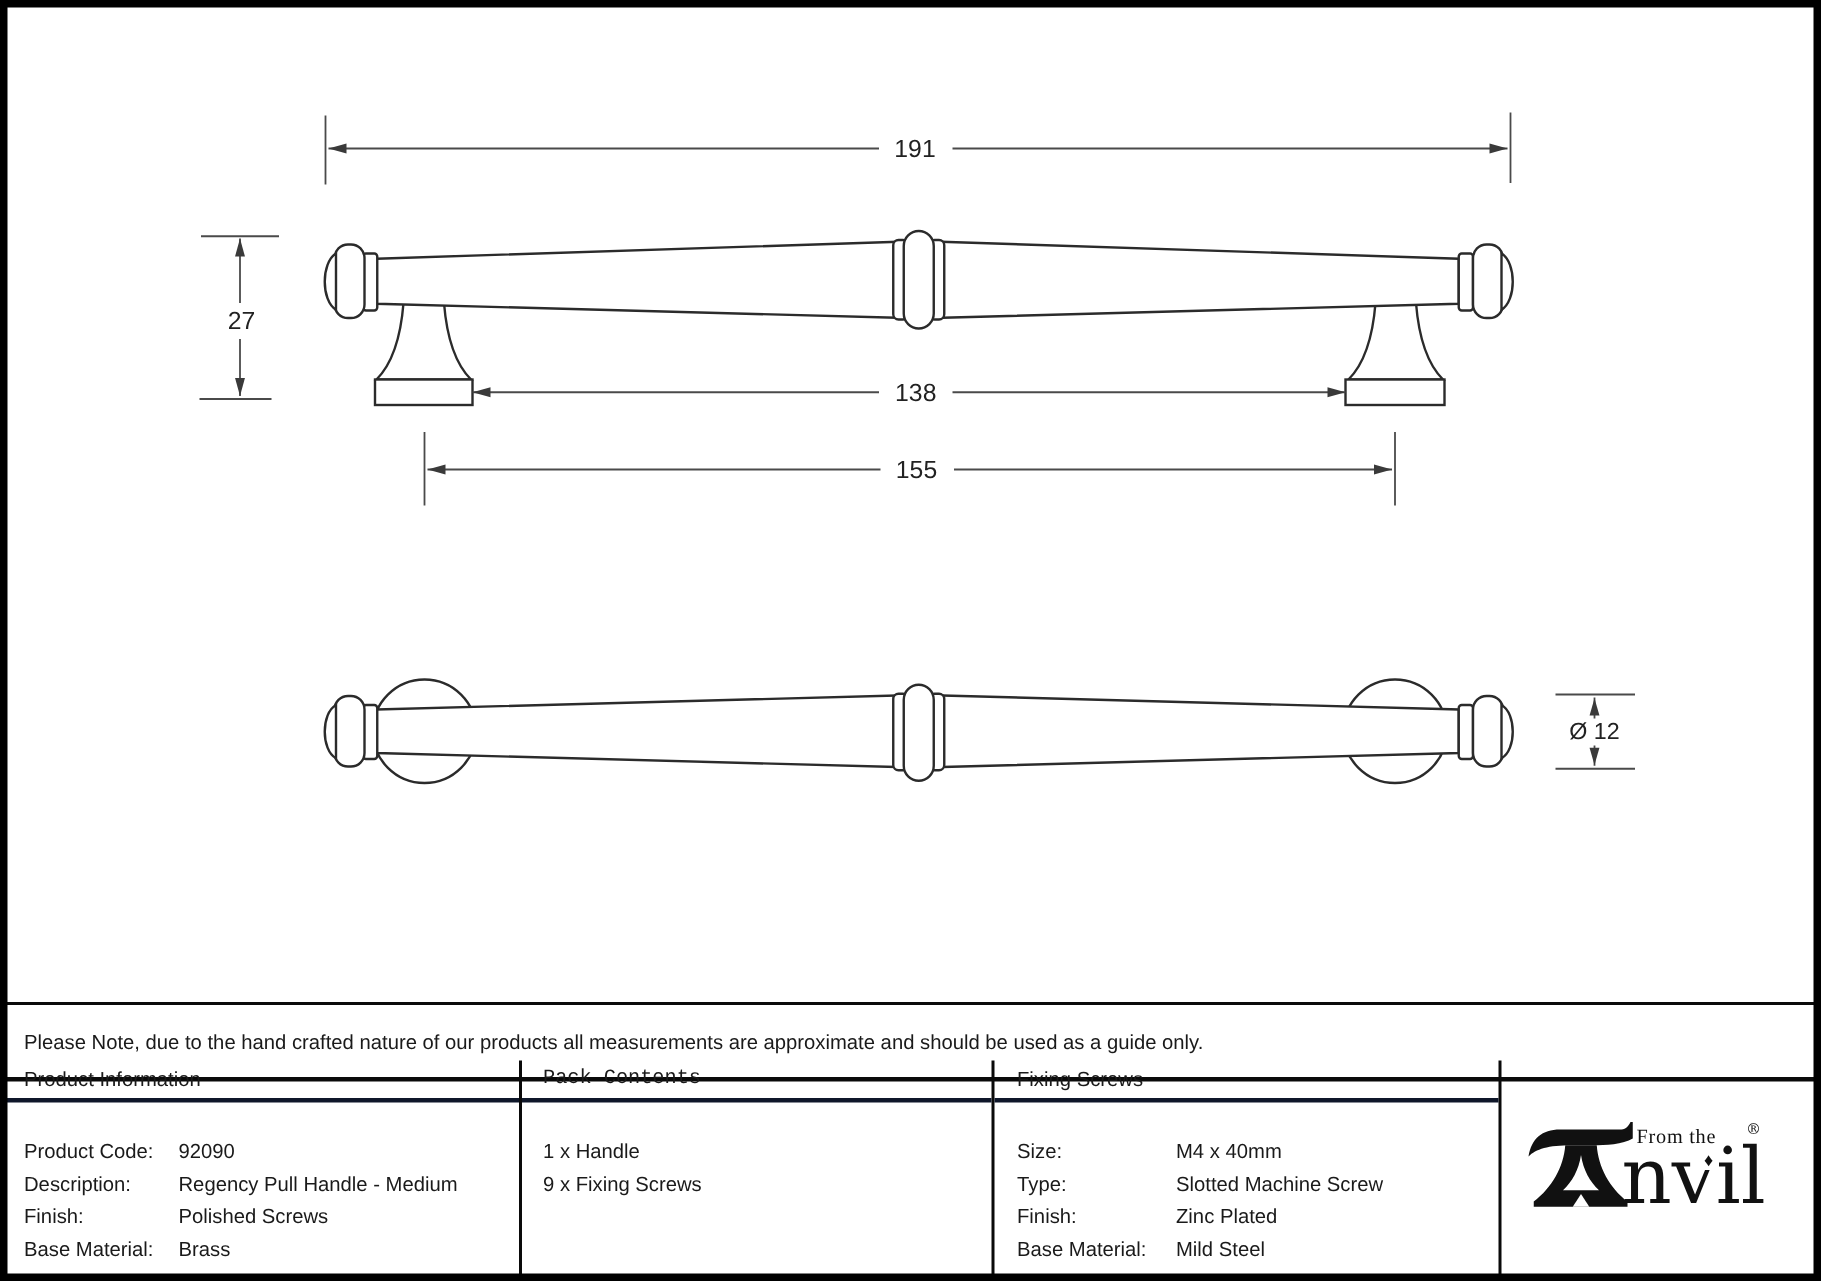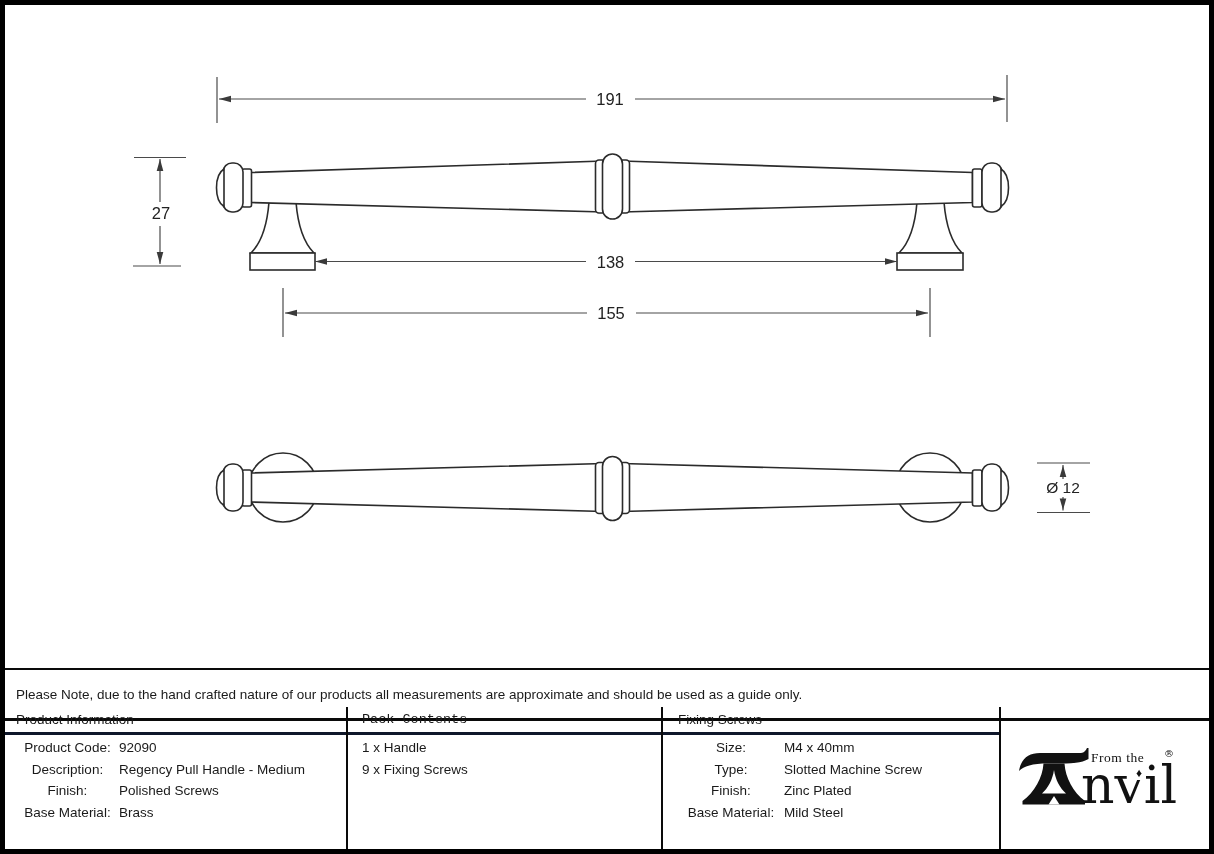--- a/index.html
+++ b/index.html
@@ -42,21 +42,21 @@
   .spec-col.c3{width:338px;}
   .spec-col.c4{flex:1;border-right:none;position:relative;}
   .col-header{
     height:28px;box-sizing:border-box;
     border-bottom:3px solid #0f172a;
     display:flex;align-items:center;
     padding-left:16px;
   }
   .c2 .col-header{padding-left:14px;font-family:Liberation Mono, monospace;}
   .c3 .col-header{padding-left:15px;}
-  .col-body{padding:2px 0 0 16px;text-align:center;}
+  .col-body{padding:22px 0 0 16px;}
   .c2 .col-body{padding-left:14px;}
   .c3 .col-body{padding-left:15px;}
   .spec-row{display:flex;height:21.5px;align-items:center;}
   .spec-label{width:103px;flex:none;}
   .c3 .spec-label{width:106px;}
 
   
   .logo{position:absolute;left:16px;top:40px;width:190px;height:72px;}
   .anvil-svg{position:absolute;left:0;top:0;}
   .logo-from{

